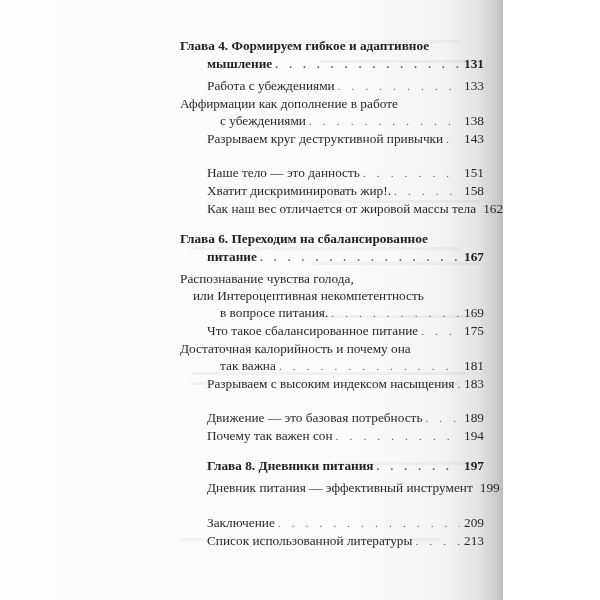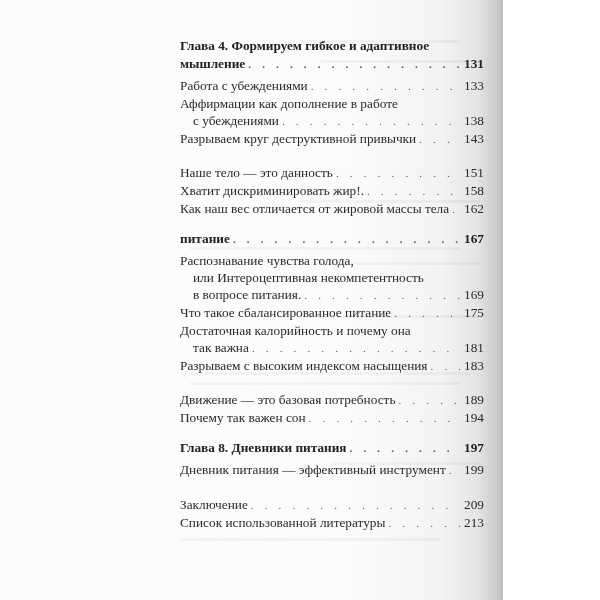--- a/index.html
+++ b/index.html
@@ -43,21 +43,21 @@
       font-family: "Liberation Serif", "DejaVu Serif", serif;
       font-size: 13.3px;
       color: #2a2a2a;
     }
     .row {
       display: flex;
       align-items: baseline;
       line-height: 17px;
       white-space: nowrap;
     }
-    .row .txt { flex: 0 0 auto; }
+    .row .txt { flex: 0 0 auto; margin-left: 27px; }
     .row .dots {
       flex: 1 1 auto;
       overflow: hidden;
       margin: 0 4px 0 3px;
       color: #555;
       letter-spacing: 4.2px;
       font-size: 11px;
     }
     .row .dots::before {
       content: ". . . . . . . . . . . . . . . . . . . . . . . . . . . . . . . . . . . . . . . . . . . . . . . . . . . . . . . . . . . .";
@@ -143,20 +143,21 @@
           <span class="txt">Как наш вес отличается от жировой массы тела</span>
           <span class="dots"></span>
           <span class="pg">162</span>
         </div>
       </div>
 
       <div class="gap"></div>
 
       <div class="section">
         <div class="chapter">
+          <div class="line">Глава 6. Переходим на сбалансированное</div>
           <div class="row">
             <span class="txt">питание</span>
             <span class="dots"></span>
             <span class="pg">167</span>
           </div>
         </div>
         <div class="gap-sm"></div>
         <div>
           <div class="line">Распознавание чувства голода,</div>
           <div class="line indent">или Интероцептивная некомпетентность</div>

